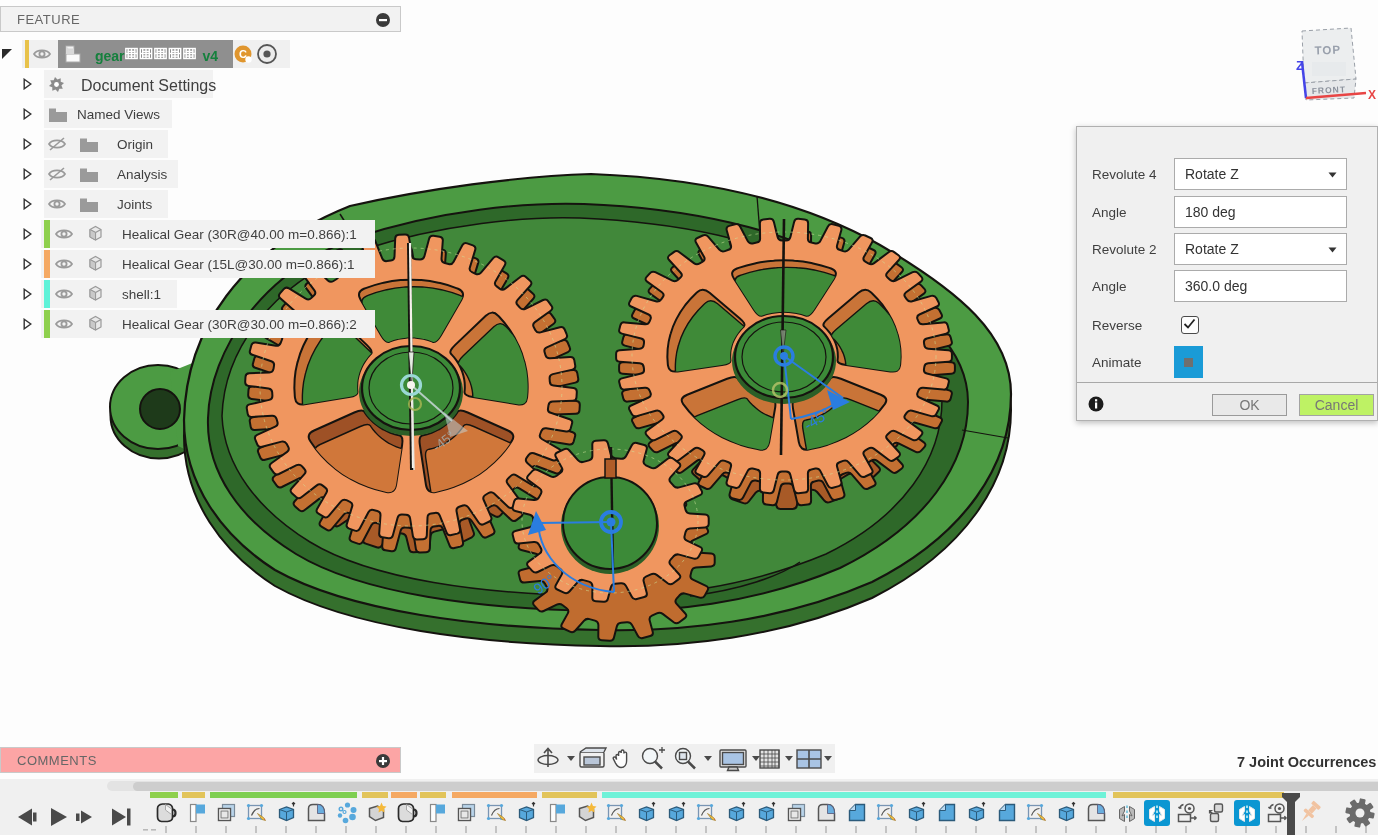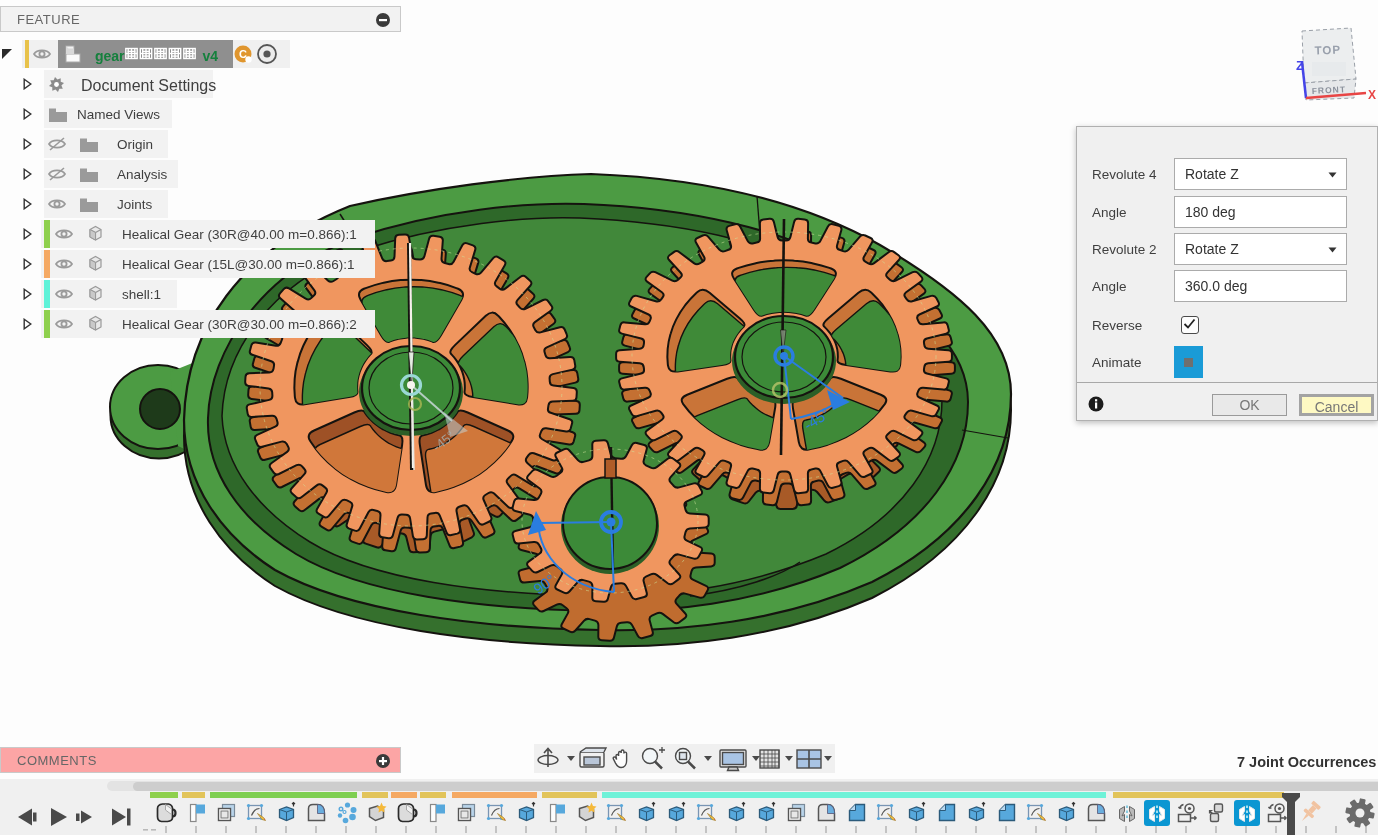--- a/index.html
+++ b/index.html
@@ -400,21 +400,21 @@
 <div style="position:absolute;left:97px;top:219px;width:29px;height:32px;background:#1a9bd7">
 <div style="position:absolute;left:10px;top:12px;width:9px;height:9px;background:#6f6f6f"></div>
 </div>
 <div style="position:absolute;left:0;top:255px;width:100%;border-top:1.5px solid #a8a8a8"></div>
 <svg style="position:absolute;left:11px;top:269px" width="16" height="16" viewBox="0 0 16 16">
       <circle cx="8" cy="8" r="7.5" fill="#1c1c1c"></circle>
       <rect x="7" y="6.5" width="2.2" height="6" fill="#fff"></rect>
       <rect x="7" y="3.2" width="2.2" height="2.2" fill="#fff"></rect>
     </svg>
 <div style="position:absolute;left:135px;top:267px;width:75px;height:22px;background:#e9e9e9;border:1px solid #9a9a9a;box-sizing:border-box;text-align:center;font-size:14px;color:#777;line-height:20px">OK</div>
-<div style="position:absolute;left:222px;top:267px;width:75px;height:22px;background:#fef9c3;border:3px solid #a3a3a3;box-sizing:border-box;text-align:center;font-size:14px;color:#777;line-height:20px">Cancel</div>
+<div style="position:absolute;left:222px;top:267px;width:75px;height:22px;background:#bef264;border:1px solid #a3a3a3;box-sizing:border-box;text-align:center;font-size:14px;color:#777;line-height:20px">Cancel</div>
 </div>
 <div style="position:absolute;left:0;top:747px;width:401px;height:26px;background:#fca5a5;border:1px solid #c9c9c9;box-sizing:border-box">
 <div style="position:absolute;left:16px;top:5px;font-size:13px;color:#666;letter-spacing:0.5px">COMMENTS</div>
 <svg style="position:absolute;left:374px;top:5px" width="16" height="16" viewBox="0 0 16 16">
       <circle cx="8" cy="8" r="7" fill="#3a3a3a"></circle>
       <rect x="4" y="7" width="8" height="2.2" fill="#fff"></rect>
       <rect x="6.9" y="4" width="2.2" height="8" fill="#fff"></rect>
     </svg>
 </div>
 <div style="position:absolute;left:534px;top:744px;width:301px;height:29px;background:#f0f0f0"></div>

